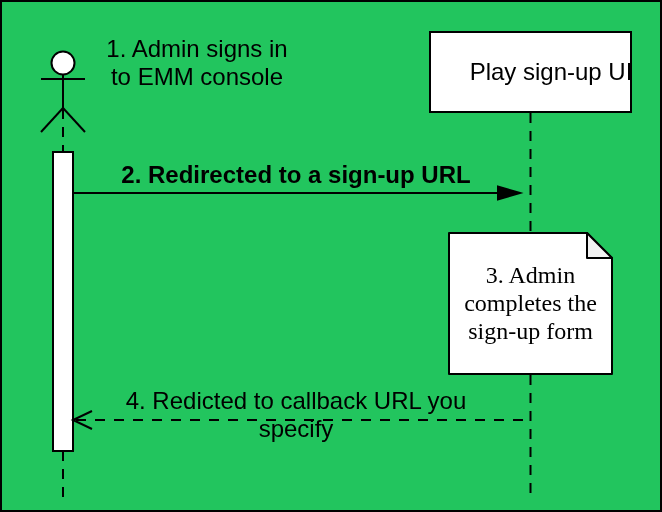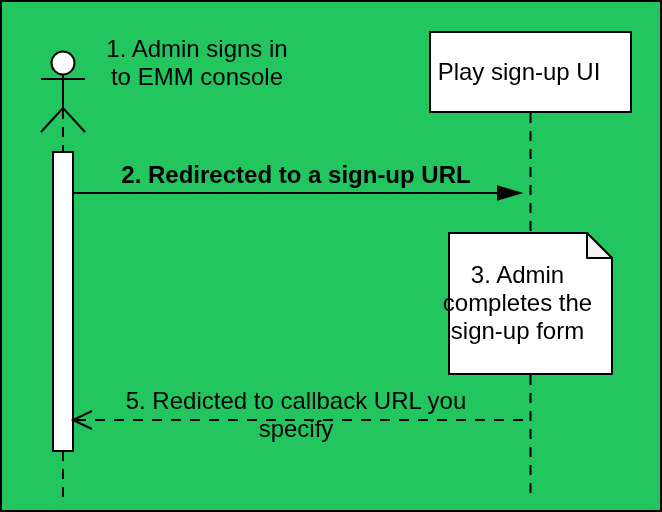--- a/index.html
+++ b/index.html
@@ -20,23 +20,23 @@
   }
   .lbl {
     position: absolute;
     font-size: 24px;
     line-height: 28px;
     color: #000000;
     text-align: center;
     white-space: pre-line;
   }
   #label-step1 { left: 75px;  top: 33px;  width: 240px; }
-  #label-play  { left: 428px; top: 56px;  width: 178px; }
+  #label-play  { left: 428px; top: 56px;  width: 178px; padding-left: 32px; }
   #label-step2 { left: 94px;  top: 159px; width: 400px; font-weight: bold; }
-  #label-step3 { left: 430px; top: 259px; width: 171px; }
+  #label-step3 { left: 443px; top: 259px; width: 171px; font-family: Liberation Serif, serif; }
   #label-step4 { left: 94px;  top: 385px; width: 400px; }
 </style>
 </head>
 <body>
 
 <div class="canvas">
 
   <svg class="diagram-svg" viewBox="0 0 658 508" fill="none" stroke="#000000" stroke-width="2">
 
     <g>
@@ -77,15 +77,15 @@
 to EMM console</div>
 
   <div class="lbl" id="label-play">Play sign-up UI</div>
 
   <div class="lbl" id="label-step2">2. Redirected to a sign-up URL</div>
 
   <div class="lbl" id="label-step3">3. Admin
 completes the
 sign-up form</div>
 
-  <div class="lbl" id="label-step4">5. Redicted to callback URL you specify</div>
+  <div class="lbl" id="label-step4">4. Redicted to callback URL you specify</div>
 
 </div>
 
 </body></html>

